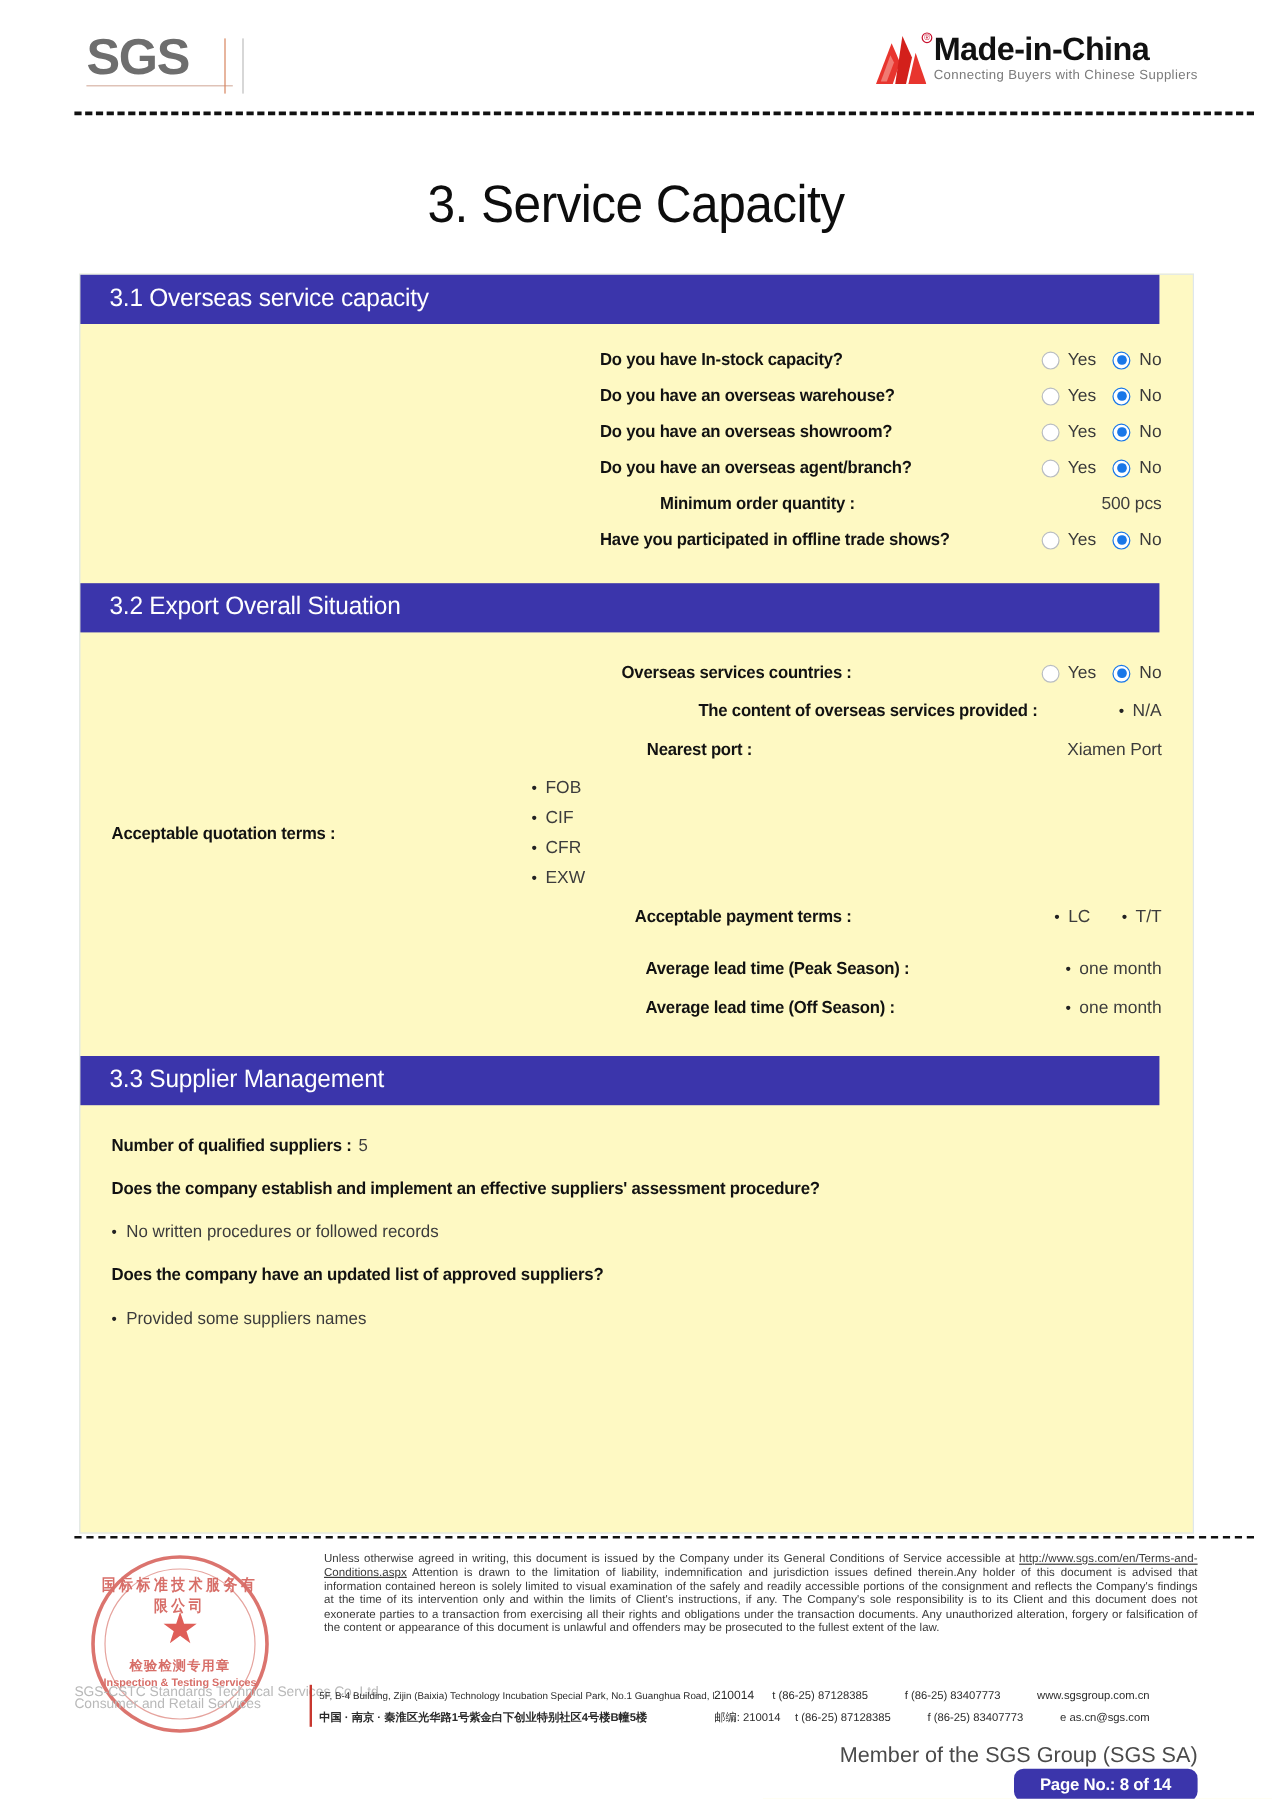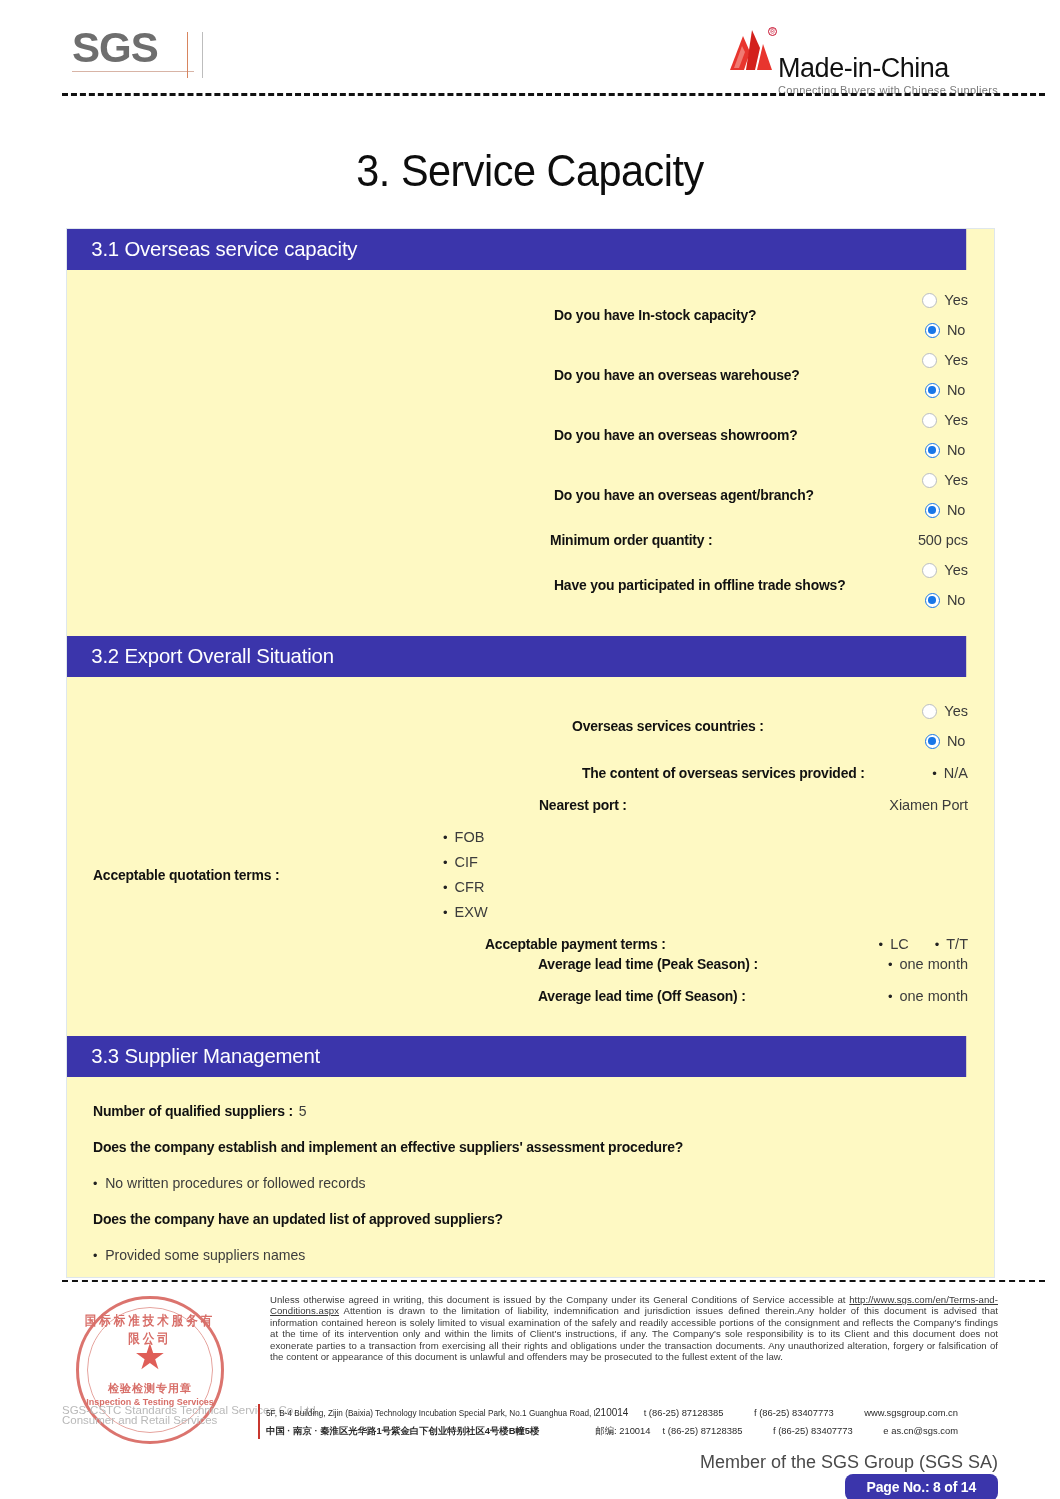--- a/index.html
+++ b/index.html
@@ -74,25 +74,24 @@
     color: #c8102e;
     border: 1px solid #c8102e;
     border-radius: 50%;
     width: 9px; height: 9px;
     line-height: 8px;
     text-align: center;
   }
   .mic-text { line-height: 1; }
   .mic-name {
     font-family: "Liberation Sans", sans-serif;
-    font-weight: normal;
+    font-weight: bold;
     font-size: 27px;
     color: #111111;
     letter-spacing: -0.5px;
-    margin-top: 27px;
   }
   .mic-tag {
     font-family: Liberation Sans, sans-serif;
     font-size: 11px;
     color: #7a7a7a;
     letter-spacing: 0.3px;
     margin-top: 3px;
   }
 
   .dashed-rule {
@@ -156,21 +155,21 @@
     white-space: nowrap;
   }
   .qlabel.w1 { width: 368px; }
   .qlabel.w2 { width: 350px; }
   .qvalue {
     font-size: 14.5px;
     color: #3c3c3c;
     letter-spacing: -0.1px;
   }
 
-  .radio-group { display: flex; align-items: center; gap: 14px; flex-direction: column; }
+  .radio-group { display: flex; align-items: center; gap: 14px; }
   .radio-opt { display: flex; align-items: center; gap: 7px; }
   .radio-dot {
     width: 15px; height: 15px;
     border-radius: 50%;
     border: 1.6px solid #b9bdc2;
     background: #ffffff;
     display: inline-block;
     position: relative;
   }
   .radio-dot.checked {
@@ -532,21 +531,21 @@
           <span class="dot">•</span>
           <span>CFR</span>
         </div>
         <div class="bullet-val">
           <span class="dot">•</span>
           <span>EXW</span>
         </div>
       </div>
     </div>
 
-    <div class="qrow" style="margin-bottom:4px;gap:44px;">
+    <div class="qrow" style="margin-bottom:28px;">
       <div class="qlabel w2">Acceptable payment terms :</div>
       <div class="inline-list">
         <div class="bullet-val">
           <span class="dot">•</span>
           <span>LC</span>
         </div>
         <div class="bullet-val">
           <span class="dot">•</span>
           <span>T/T</span>
         </div>

